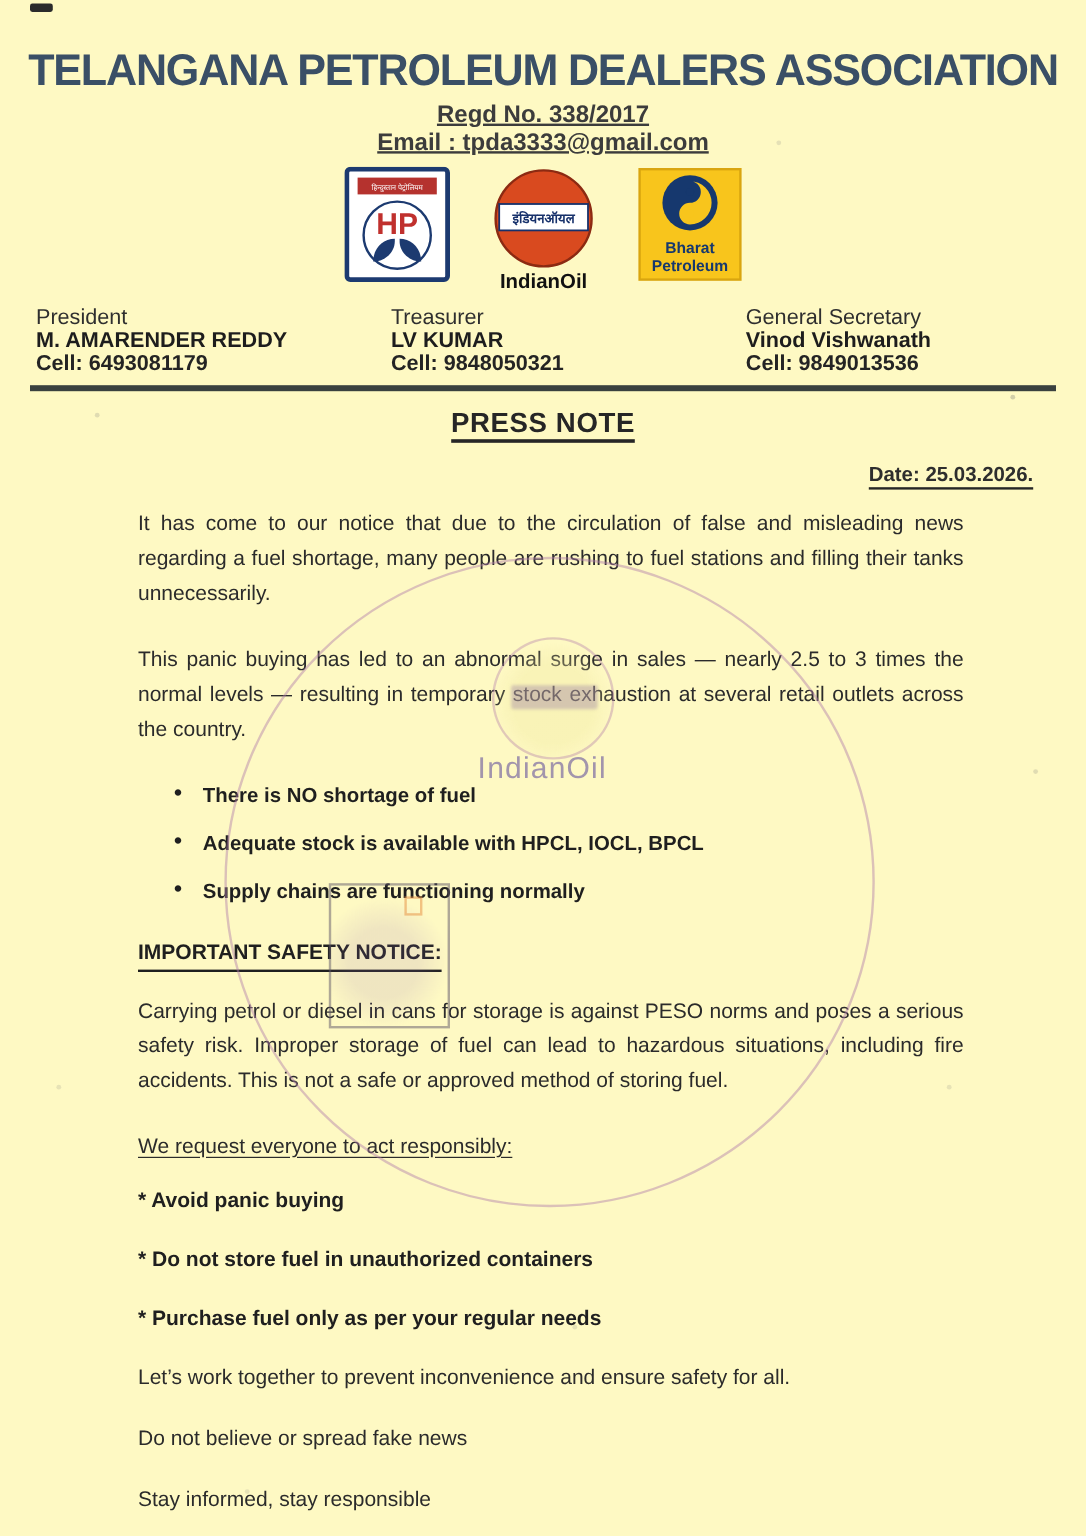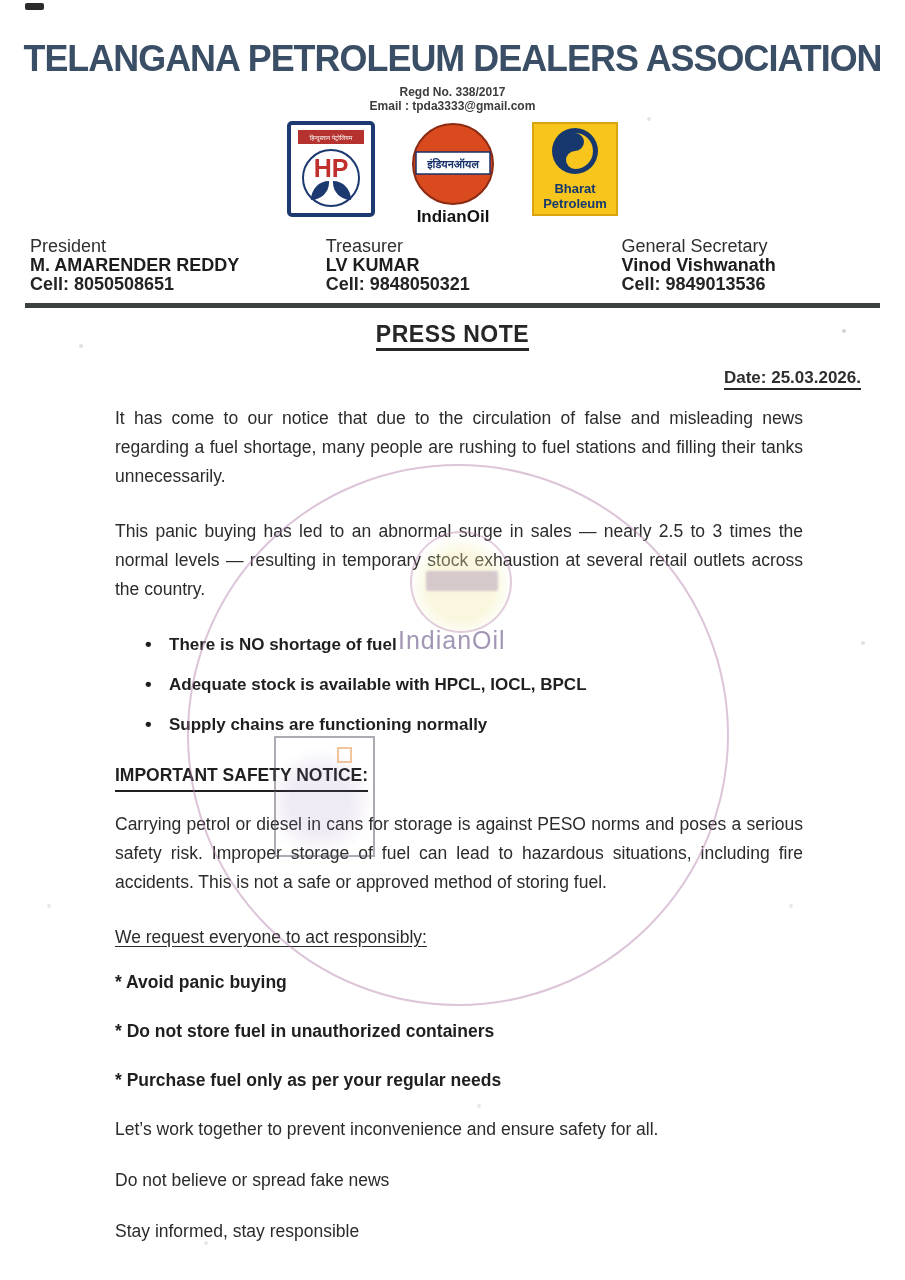--- a/index.html
+++ b/index.html
@@ -1,41 +1,42 @@
 <!DOCTYPE html>
 <html><head>
 <meta charset="utf-8">
 <style>
   * { margin: 0; padding: 0; box-sizing: border-box; }
   html, body { background: #e8e8e8; }
   .page {
     position: relative;
     width: 905px; height: 1280px;
     margin: 0 auto;
-    background: #ffffff;
+    background: #fef9c3;
     overflow: hidden;
     font-family: "Liberation Sans", sans-serif;
     color: #2e2e2e;
   }
   
   .title {
     margin-top: 38px;
     text-align: center;
     font-size: 37px;
     font-weight: 700;
     letter-spacing: -1px;
     color: #3a4f66;
     white-space: nowrap;
     transform: scaleX(0.97);
   }
   .regd, .email {
     text-align: center;
-    font-size: 12px;
+    font-size: 20px;
     font-weight: 700;
     color: #3c3c3c;
+    text-decoration: underline;
   }
   .regd { margin-top: 5px; }
   .logos {
     margin-top: 8px;
     display: flex;
     justify-content: center;
     align-items: flex-start;
     gap: 28px;
     height: 100px;
   }
@@ -230,21 +231,21 @@
         <text x="44" y="72" text-anchor="middle" font-size="13" font-weight="bold" fill="#16386e">Bharat</text>
         <text x="44" y="87" text-anchor="middle" font-size="13" font-weight="bold" fill="#16386e">Petroleum</text>
       </svg>
     </div>
   </div>
 
   <div class="officers">
     <div class="officer">
       <div class="role">President</div>
       <div class="name">M. AMARENDER REDDY</div>
-      <div class="cell">Cell: 8050508651</div>
+      <div class="cell">Cell: 6493081179</div>
     </div>
     <div class="officer">
       <div class="role">Treasurer</div>
       <div class="name">LV KUMAR</div>
       <div class="cell">Cell: 9848050321</div>
     </div>
     <div class="officer">
       <div class="role">General Secretary</div>
       <div class="name">Vinod Vishwanath</div>
       <div class="cell">Cell: 9849013536</div>

